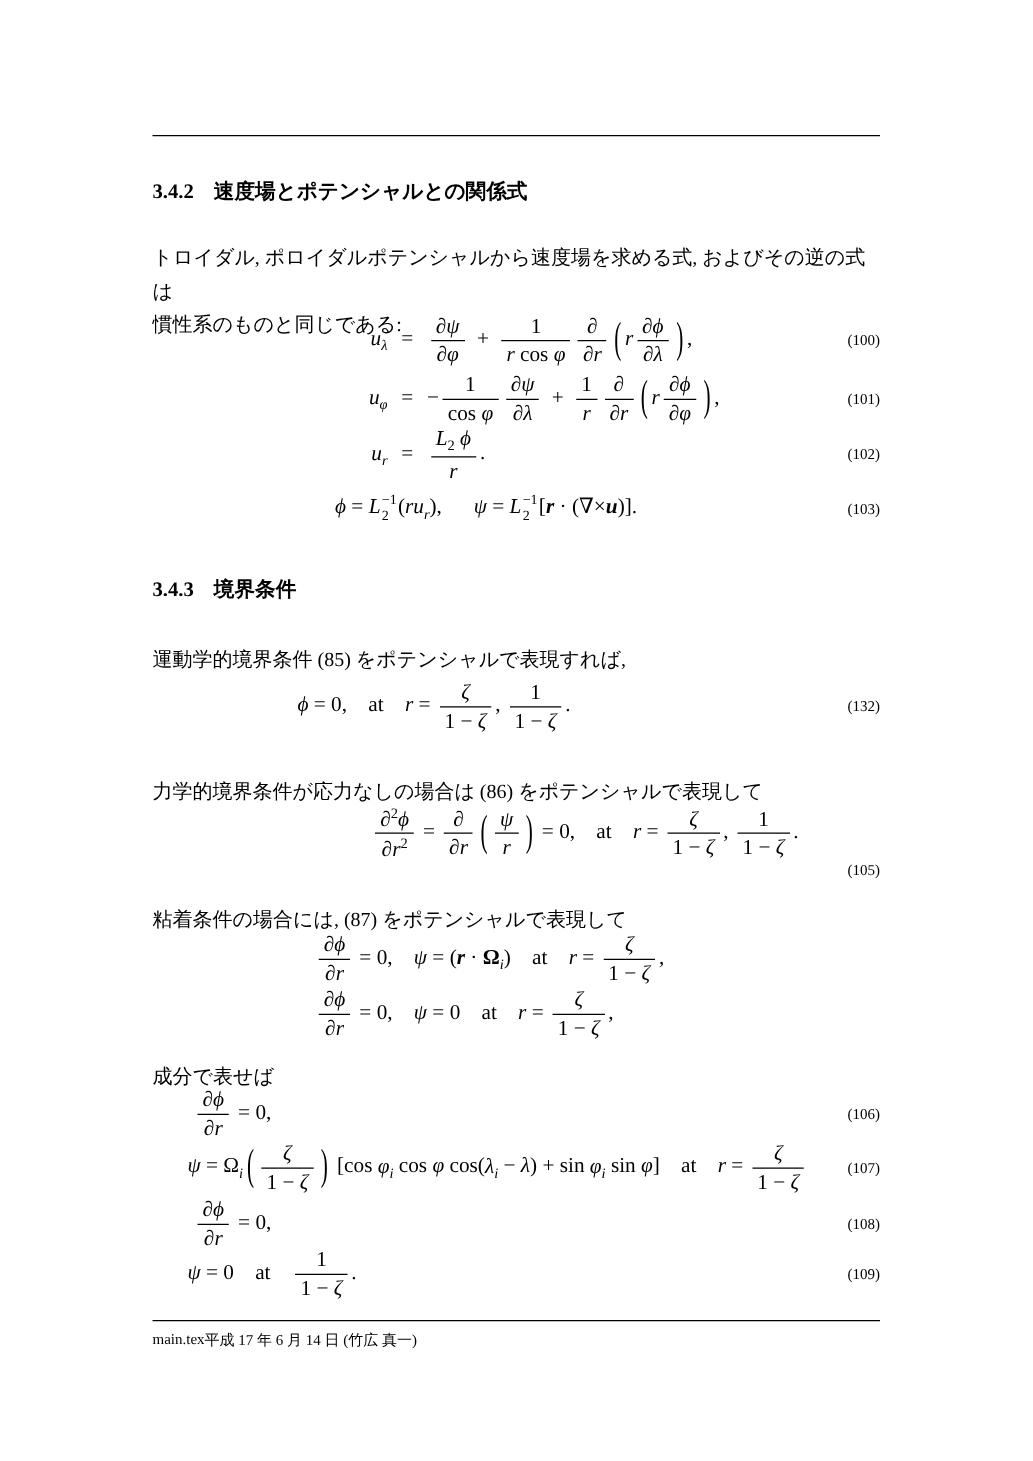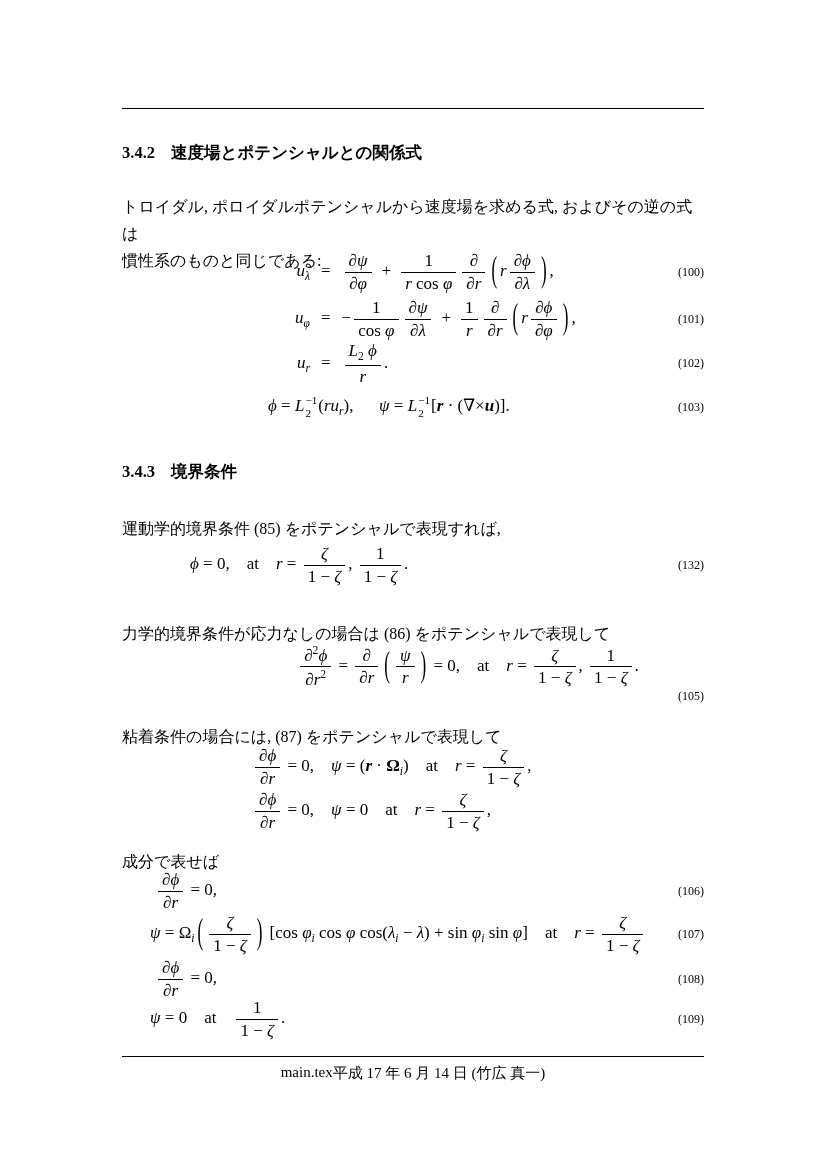--- a/index.html
+++ b/index.html
@@ -12,21 +12,21 @@
 
   
   .hdr{top:84px;display:flex;justify-content:space-between;align-items:baseline;
        font-weight:bold;font-size:16px;white-space:nowrap;}
   .jp{font-family:"Liberation Sans","DejaVu Sans",sans-serif;}
   .hdr .pageno{margin-left:22px;font-family:"Liberation Serif",serif;}
   .hdr .secno{margin-right:10px;font-family:"Liberation Serif",serif;}
   .rule{border-top:1.5px solid #000;height:0;}
   .rule-top{top:108px;}
   .rule-bottom{top:1056px;}
-  .ftr{top:1064px;display:flex;justify-content:center;font-size:15px;}
+  .ftr{top:1064px;display:flex;justify-content:flex-start;font-size:12px;}
 
   
   .sechead{font-size:16.5px;font-weight:bold;white-space:nowrap;}
   .sechead .no{font-family:"Liberation Serif",serif;margin-right:16px;margin-top:40px;}
   .h342{top:142px;}
   .h343{top:461px;}
 
   
   .para{font-size:16px;line-height:27px;}
   .p1{top:193px;}
@@ -49,21 +49,21 @@
   .fr .d{display:block;padding:1px 4px 0;}
   .bp{display:inline-block;transform:scaleY(2.05);margin:0 3px;font-weight:400;}
   .ss{display:inline-flex;flex-direction:column;align-items:flex-start;
       vertical-align:middle;font-size:0.66em;line-height:1.15;margin:0 1px;}
   .op{margin:0 7px;}
 
   .e100{top:250px;} .e101{top:297px;} .e102{top:341px;} .e103{top:385px;}
   .e104{top:543px;} .e105{top:644px;flex-direction:column;}
   .eun1{top:745px;} .eun2{top:789px;}
   .e106{top:869px;} .e107{top:912px;} .e108{top:957px;} .e109{top:997px;}
-  .off160{margin-left:160px;} .off146{margin-left:146px;} .off148{margin-left:68px;}
+  .off160{margin-left:160px;} .off146{margin-left:146px;} .off148{margin-left:116px;}
   .off110{margin-left:110px;} .off130{margin-left:130px;}
   .off33{margin-left:33px;} .off28{margin-left:28px;}
 </style>
 </head>
 <body>
 
 <div>
 
   <div class="abs hdr">
   </div>

